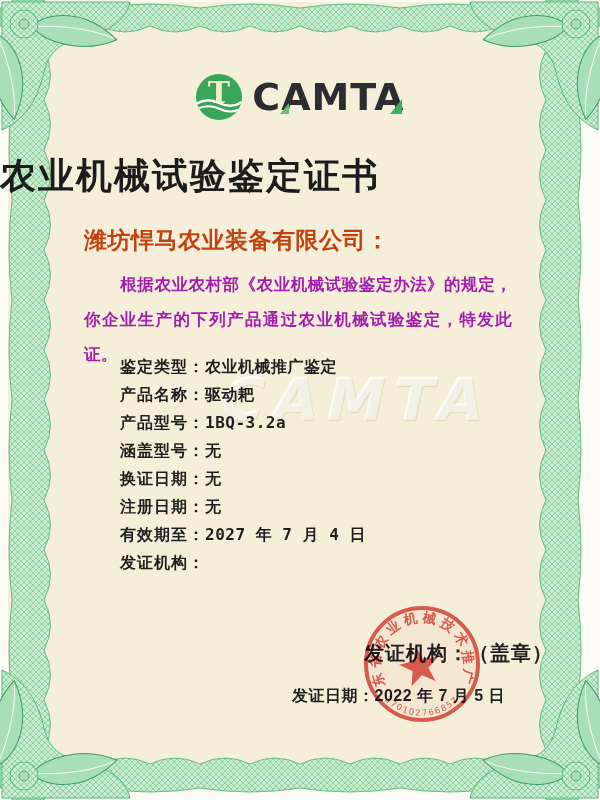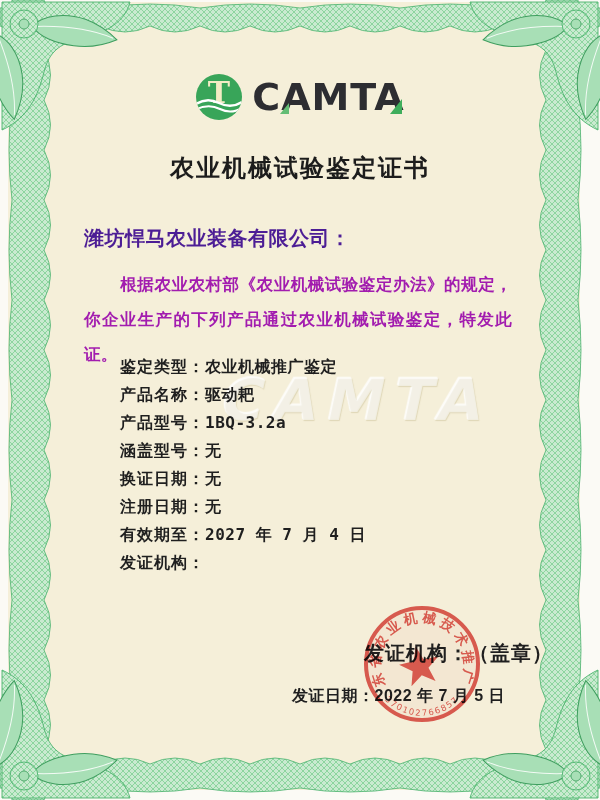--- a/index.html
+++ b/index.html
@@ -19,26 +19,26 @@
 
   .logo-row { position:absolute; top:73px; left:0; right:0; display:flex;
               justify-content:center; align-items:center; gap:9px; z-index:3; }
   .brand-wrap { position:relative; }
   .brand { font-size:38px; font-weight:bold; color:#2d2d31; letter-spacing:1px;
            font-family:"DejaVu Sans","Liberation Sans",sans-serif; }
   .tri { position:absolute; width:0; height:0; z-index:2; }
   .tri-a1 { left:28px; bottom:5px; border-left:9px solid transparent; border-bottom:11px solid #63bd74; }
   .tri-a2 { right:3px; bottom:5px; border-left:12px solid transparent; border-bottom:15px solid #3fae5c; }
 
-  .title { position:absolute; top:152px; left:0; right:0; margin:0; text-align:center;
+  .title { position:absolute; top:152px; left:0; right:0; margin:0; text-align:left;
            font-family:"DejaVu Serif","Liberation Serif",serif;
-           font-size:24px; font-weight:bold; letter-spacing:2px; color:#1c1c1c; z-index:3; }
-
-  .addressee { position:absolute; top:225px; left:84px; font-size:20px; font-weight:bold;
-               color:#4c1d95; letter-spacing:0.5px; z-index:3; }
+           font-size:36px; font-weight:bold; letter-spacing:2px; color:#1c1c1c; z-index:3; }
+
+  .addressee { position:absolute; top:225px; left:84px; font-size:23px; font-weight:bold;
+               color:#c2410c; letter-spacing:0.5px; z-index:3; }
 
   .body-text { position:absolute; top:267px; left:84px; width:428px; margin:0;
                font-size:16.5px; line-height:35px; font-weight:600; color:#a21caf;
                text-align:justify; text-indent:2.2em; letter-spacing:0.3px; z-index:3; }
 
   .fields { position:absolute; top:357px; left:120px; z-index:3; }
   .field-row { height:28px; font-size:16px; font-weight:bold; color:#1f1f1f;
                display:flex; align-items:flex-start; white-space:nowrap; }
   .field-label { letter-spacing:1px; }
   .field-value { letter-spacing:0.5px;

